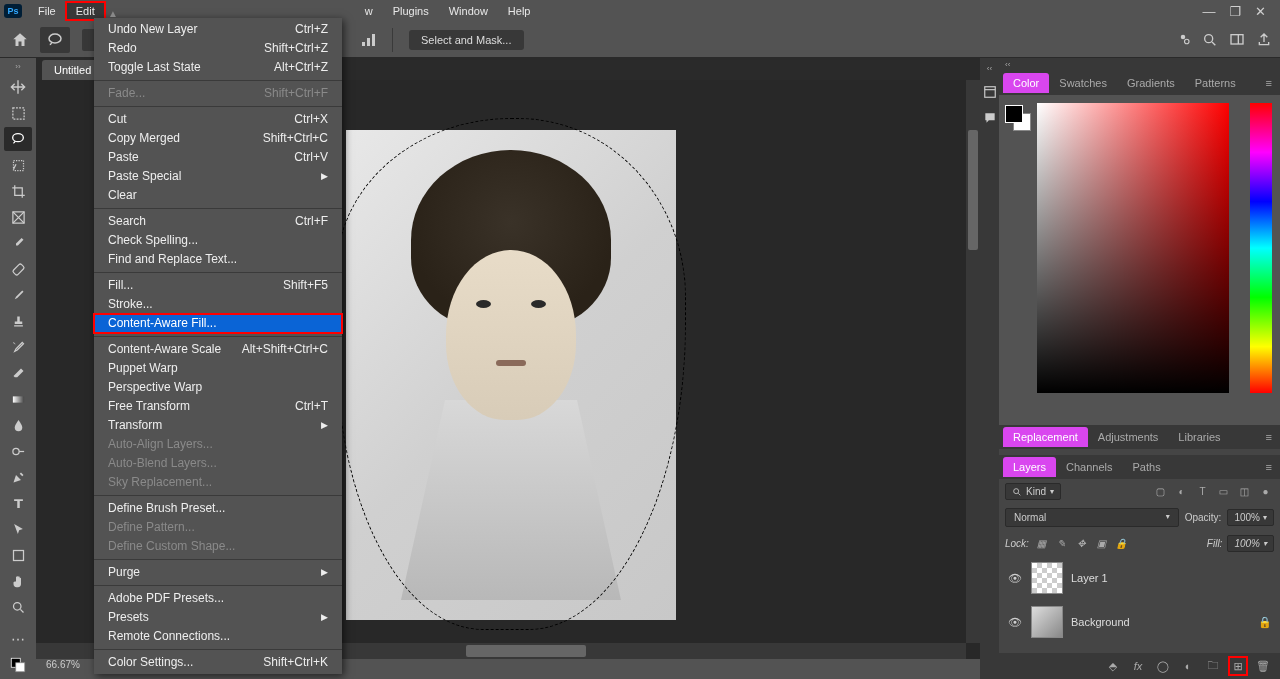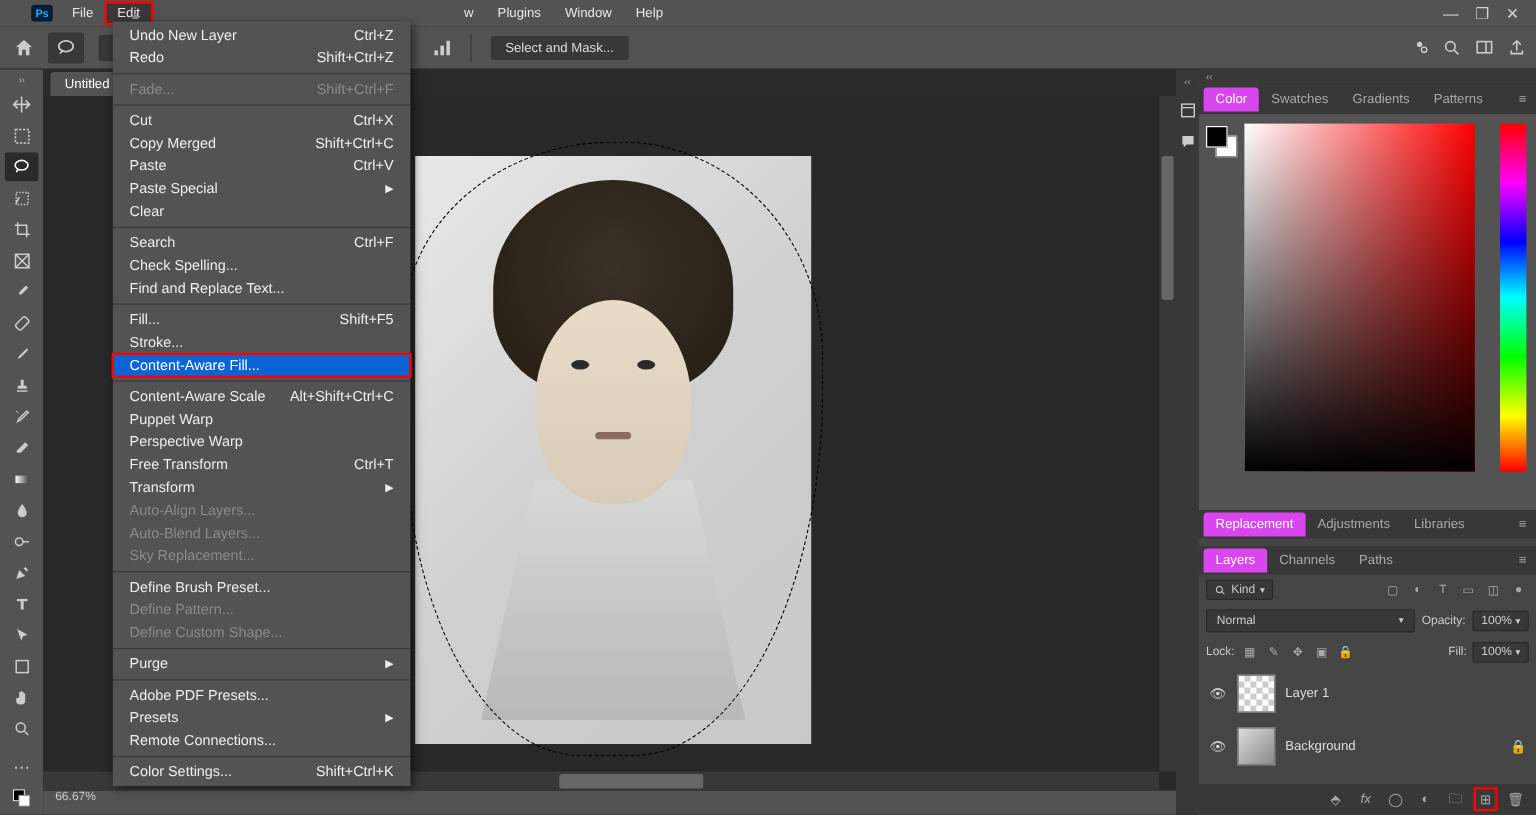--- a/index.html
+++ b/index.html
@@ -1,20 +1,20 @@
 <!DOCTYPE html>
 <html><head>
 <meta charset="utf-8">
 <style>
 * { margin: 0; padding: 0; box-sizing: border-box; font-family: 'Segoe UI', Tahoma, sans-serif; }
 body { background: #323232; color: #d0d0d0; font-size: 11px; overflow: hidden; width: 1280px; height: 679px; position: relative; }
 
 
 .menubar { height: 22px; background: #535353; display: flex; align-items: center; padding: 0 4px; gap: 0; }
-.ps-logo { width: 18px; height: 14px; background: #001e36; color: #31a8ff; font-size: 9px; font-weight: bold; display: flex; align-items: center; justify-content: center; border-radius: 3px; margin-right: 6px; margin-left: 22px; }
+.ps-logo { width: 18px; height: 14px; background: #001e36; color: #31a8ff; font-size: 9px; font-weight: bold; display: flex; align-items: center; justify-content: center; border-radius: 3px; margin-right: 6px; }
 .menu-item { padding: 3px 10px; cursor: pointer; color: #e8e8e8; }
 .menu-item.active { background: #383838; outline: 2px solid #ff0000; outline-offset: -1px; }
 .win-controls { margin-left: auto; display: flex; gap: 14px; padding-right: 10px; }
 .win-controls span { cursor: pointer; font-size: 13px; }
 
 
 .options-bar { height: 36px; background: #535353; border-bottom: 1px solid #2a2a2a; display: flex; align-items: center; padding: 0 8px; gap: 8px; }
 .home-icon { width: 24px; height: 24px; display: flex; align-items: center; justify-content: center; cursor: pointer; }
 .tool-lasso-opt { width: 30px; height: 26px; background: #383838; border-radius: 2px; display: flex; align-items: center; justify-content: center; }
 .small-sep { width: 1px; height: 24px; background: #3a3a3a; margin: 0 4px; }
@@ -70,21 +70,21 @@
 .hue-strip { position: absolute; right: 8px; top: 8px; width: 22px; height: 290px; background: linear-gradient(to bottom, #ff0000 0%, #ff00ff 17%, #0000ff 34%, #00ffff 50%, #00ff00 67%, #ffff00 84%, #ff0000 100%); }
 
 .layers-area { flex: 1; display: flex; flex-direction: column; }
 .layer-filter-row { display: flex; align-items: flex-end; padding: 4px 6px; gap: 4px; background: #454545; }
 .kind-select { background: #383838; border: 1px solid #2a2a2a; padding: 2px 6px; color: #ccc; font-size: 10px; border-radius: 2px; display: flex; align-items: center; gap: 4px; }
 .filter-icon { width: 17px; height: 17px; display: flex; align-items: center; justify-content: center; color: #aaa; font-size: 10px; }
 .blend-row { display: flex; align-items: center; padding: 4px 6px; gap: 6px; background: #454545; }
 .blend-select { background: #383838; border: 1px solid #2a2a2a; padding: 3px 8px; color: #ccc; font-size: 10px; flex: 1; border-radius: 2px; display: flex; justify-content: space-between; }
 .opacity-label { font-size: 10px; color: #ccc; }
 .opacity-val { background: #383838; border: 1px solid #2a2a2a; padding: 2px 6px; font-size: 10px; color: #ccc; border-radius: 2px; display: flex; align-items: center; gap: 3px; }
-.lock-row { display: flex; align-items: center; padding: 4px 6px; gap: 5px; background: #454545; font-size: 10px; color: #ccc; }
+.lock-row { display: flex; align-items: center; padding: 4px 6px; gap: 5px; background: #454545; font-size: 10px; color: #ccc; font-style: italic; }
 .lock-icon { width: 15px; height: 15px; display: flex; align-items: center; justify-content: center; color: #aaa; font-size: 10px; }
 
 .layer-list { flex: 1; background: #454545; overflow: hidden; }
 .layer-row { display: flex; align-items: center; padding: 6px 8px; gap: 8px; }
 .eye-icon { width: 16px; text-align: center; cursor: pointer; }
 .layer-thumb { width: 32px; height: 32px; border: 1px solid #888; background: repeating-conic-gradient(#ccc 0 25%, #fff 0 50%) 50% / 10px 10px; }
 .layer-thumb.bgthumb { background: linear-gradient(135deg,#ddd,#888); }
 .layer-name { font-size: 11px; color: #ddd; }
 .layer-lock { margin-left: auto; color: #aaa; }
 
@@ -455,20 +455,24 @@
 <div class="edit-menu" id="edit-menu">
   <div class="arrow-up">▲</div>
 <div class="menu-row">
       <span>Undo New Layer</span>
       <span>Ctrl+Z</span>
     </div>
     <div class="menu-row">
       <span>Redo</span>
       <span>Shift+Ctrl+Z</span>
     </div>
+    <div class="menu-row">
+      <span>Toggle Last State</span>
+      <span>Alt+Ctrl+Z</span>
+    </div>
     <div class="menu-sep"></div>
     <div class="menu-row disabled">
       <span>Fade...</span>
       <span>Shift+Ctrl+F</span>
     </div>
     <div class="menu-sep"></div>
     <div class="menu-row">
       <span>Cut</span>
       <span>Ctrl+X</span>
     </div>

